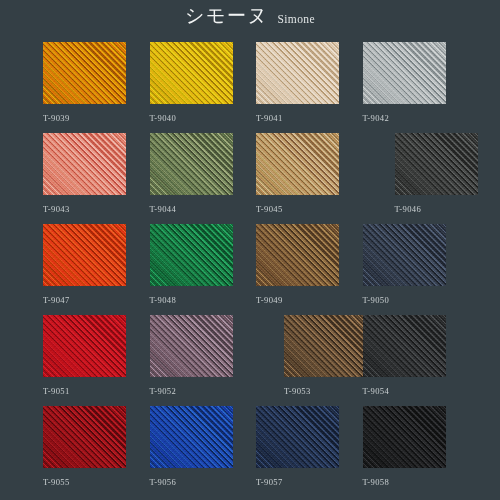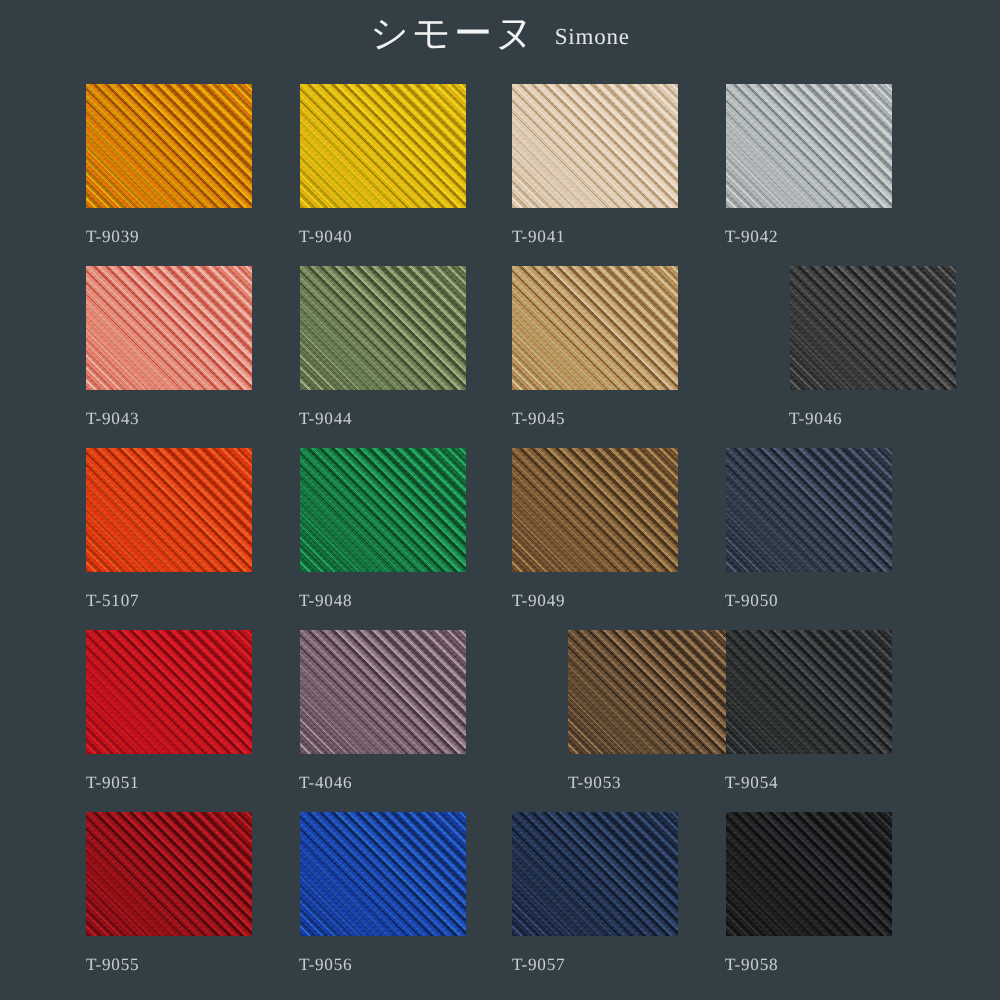--- a/index.html
+++ b/index.html
@@ -13,21 +13,21 @@
   }
   #sheet{position:relative;width:500px;height:500px;}
 
   
   .header{
     position:absolute;left:0;top:0;width:500px;height:34px;
     display:flex;align-items:center;justify-content:center;
     gap:9px;
   }
   .title-jp{
-    font-family:Liberation Sans, sans-serif;
+    font-family:Liberation Mono, monospace;
     font-size:19px;letter-spacing:1.5px;
     color:#f2f4f4;line-height:1;
     white-space:nowrap;
     text-align:right;
   }
   .title-en{
     font-family:"Liberation Serif", serif;
     font-size:11.5px;letter-spacing:.4px;
     color:#e2e6e7;line-height:1;
     position:relative;top:3px;
@@ -157,21 +157,21 @@
       <div class="cell" style="left: 319.5px; top: 91px; margin-left: 32px;">
         <div class="swatch">
           <div class="weave" style="background: repeating-linear-gradient(45deg, rgb(44, 46, 45) 0px, rgb(44, 46, 45) 1.6px, rgb(74, 76, 75) 1.6px, rgb(74, 76, 75) 4.2px);"></div>
         </div>
         <div class="label">T-9046</div>
       </div>
       <div class="cell" style="left: 0px; top: 182px;">
         <div class="swatch">
           <div class="weave" style="background: repeating-linear-gradient(45deg, rgb(184, 50, 8) 0px, rgb(184, 50, 8) 1.6px, rgb(232, 73, 26) 1.6px, rgb(232, 73, 26) 4.2px);"></div>
         </div>
-        <div class="label">T-5107</div>
+        <div class="label">T-9047</div>
       </div>
       <div class="cell" style="left: 106.5px; top: 182px;">
         <div class="swatch">
           <div class="weave" style="background: repeating-linear-gradient(45deg, rgb(15, 100, 54) 0px, rgb(15, 100, 54) 1.6px, rgb(29, 138, 78) 1.6px, rgb(29, 138, 78) 4.2px);"></div>
         </div>
         <div class="label">T-9048</div>
       </div>
       <div class="cell" style="left: 213px; top: 182px;">
         <div class="swatch">
           <div class="weave" style="background: repeating-linear-gradient(45deg, rgb(101, 73, 42) 0px, rgb(101, 73, 42) 1.6px, rgb(142, 108, 66) 1.6px, rgb(142, 108, 66) 4.2px);"></div>
@@ -187,21 +187,21 @@
       <div class="cell" style="left: 0px; top: 273px;">
         <div class="swatch">
           <div class="weave" style="background: repeating-linear-gradient(45deg, rgb(156, 12, 22) 0px, rgb(156, 12, 22) 1.6px, rgb(207, 23, 34) 1.6px, rgb(207, 23, 34) 4.2px);"></div>
         </div>
         <div class="label">T-9051</div>
       </div>
       <div class="cell" style="left: 106.5px; top: 273px;">
         <div class="swatch">
           <div class="weave" style="background: repeating-linear-gradient(45deg, rgb(98, 80, 92) 0px, rgb(98, 80, 92) 1.6px, rgb(141, 116, 131) 1.6px, rgb(141, 116, 131) 4.2px);"></div>
         </div>
-        <div class="label">T-4046</div>
+        <div class="label">T-9052</div>
       </div>
       <div class="cell" style="left: 213px; top: 273px; padding-left: 28px;">
         <div class="swatch">
           <div class="weave" style="background: repeating-linear-gradient(45deg, rgb(78, 58, 38) 0px, rgb(78, 58, 38) 1.6px, rgb(124, 96, 66) 1.6px, rgb(124, 96, 66) 4.2px);"></div>
         </div>
         <div class="label">T-9053</div>
       </div>
       <div class="cell" style="left: 319.5px; top: 273px;">
         <div class="swatch">
           <div class="weave" style="background: repeating-linear-gradient(45deg, rgb(34, 36, 37) 0px, rgb(34, 36, 37) 1.6px, rgb(59, 61, 63) 1.6px, rgb(59, 61, 63) 4.2px);"></div>

